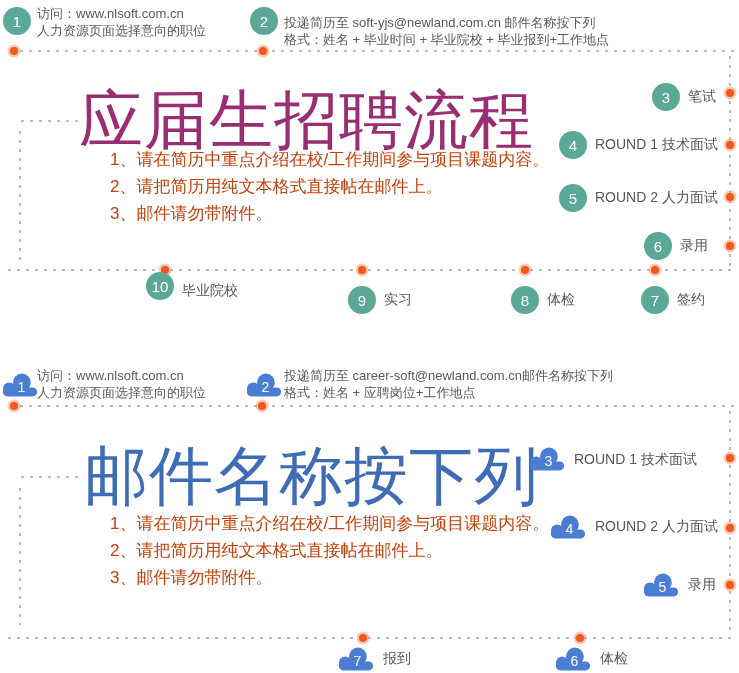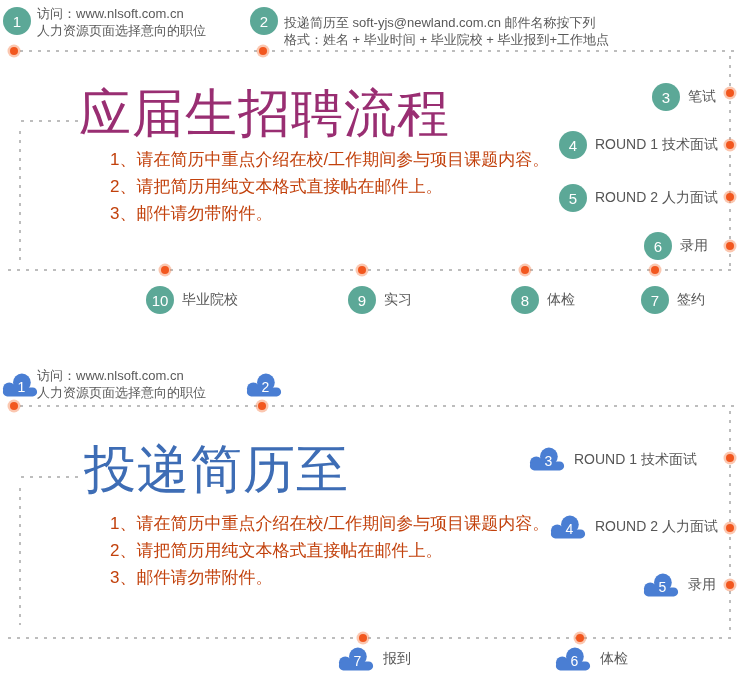--- a/index.html
+++ b/index.html
@@ -19,21 +19,21 @@
     background:#f2571e;box-shadow:0 0 0 2.5px rgba(246,130,80,.45);
     transform:translate(-50%,-50%);}
   
   .tstep{position:absolute;display:flex;align-items:center;gap:8px;}
   .tcircle{width:28px;height:28px;border-radius:50%;background:#5ca897;color:#fff;
     display:flex;align-items:center;justify-content:center;font-size:15px;flex:0 0 auto;}
   .steplabel{font-size:14px;color:#565656;white-space:nowrap;}
   
   .step-text{position:absolute;font-size:13px;color:#595959;line-height:17px;white-space:nowrap;}
   
-  .big-title{position:absolute;font-size:52px;line-height:1.15;letter-spacing:1px;white-space:nowrap;}
+  .big-title{position:absolute;font-size:64px;line-height:1.15;letter-spacing:1px;white-space:nowrap;}
   .t-purple{color:#992e72;}
   .t-blue{color:#3e6db5;}
   
   .notes{position:absolute;font-size:17px;color:#c2410c;line-height:27px;white-space:nowrap;}
   
   .cstep{position:absolute;display:flex;align-items:center;gap:8px;}
   .cloud{position:relative;width:38px;height:26px;flex:0 0 auto;}
   .cloud svg{display:block;width:38px;height:26px;}
   .cloud .cnum{position:absolute;left:54%;top:56%;transform:translate(-50%,-50%);
     color:#fff;font-size:14px;}
@@ -105,21 +105,21 @@
       </span>
     <span class="steplabel">ROUND 2 人力面试</span>
   </div>
   <div class="tstep" style="left:644px;top:232px;">
     <span class="tcircle">
         <span>6</span>
       </span>
     <span class="steplabel">录用</span>
   </div>
 
-  <div class="tstep" style="left:146px;top:286px;">
+  <div class="tstep" style="left:146px;top:272px;align-items:flex-end;">
     <span class="tcircle">
         <span>10</span>
       </span>
     <span class="steplabel">毕业院校</span>
   </div>
   <div class="tstep" style="left:348px;top:286px;">
     <span class="tcircle">
         <span>9</span>
       </span>
     <span class="steplabel">实习</span>
@@ -158,36 +158,40 @@
     <span class="cloud">
       <svg viewBox="0 0 60 40">
           <g fill="#4a7ed3">
             <circle cx="13" cy="26" r="10"></circle>
             <circle cx="33" cy="16" r="14"></circle>
             <rect x="3" y="24" width="54" height="14" rx="7"></rect>
           </g>
         </svg>
       <span class="cnum">2</span>
     </span>
+  </div>
+  <div class="step-text" style="left:284px;top:367px;">
+    <div>投递简历至 career-soft@newland.com.cn邮件名称按下列</div>
+    <div>格式：姓名 + 应聘岗位+工作地点</div>
   </div>
 
   <div class="dots-h" style="left:8px;top:404px;width:727px;"></div>
   <span class="odot" style="left:14px;top:406px;"></span>
   <span class="odot" style="left:262px;top:406px;"></span>
   <div class="dots-v" style="left:728px;top:408px;height:228px;"></div>
   <span class="odot" style="left:730px;top:458px;"></span>
   <span class="odot" style="left:730px;top:528px;"></span>
   <span class="odot" style="left:730px;top:585px;"></span>
   <div class="dots-h" style="left:18px;top:475px;width:62px;"></div>
   <div class="dots-v" style="left:18px;top:485px;height:140px;"></div>
   <div class="dots-h" style="left:5px;top:636px;width:730px;"></div>
   <span class="odot" style="left:363px;top:638px;"></span>
   <span class="odot" style="left:580px;top:638px;"></span>
 
-  <div class="big-title t-blue" style="left:84px;top:440px;">投递简历至</div>
+  <div class="big-title t-blue" style="left:84px;top:440px;">邮件名称按下列</div>
   <div class="notes" style="left:110px;top:510px;">
     <div>1、请在简历中重点介绍在校/工作期间参与项目课题内容。</div>
     <div>2、请把简历用纯文本格式直接帖在邮件上。</div>
     <div>3、邮件请勿带附件。</div>
   </div>
 
   <div class="cstep" style="left:528px;top:446px;">
     <span class="cloud">
       <svg viewBox="0 0 60 40">
           <g fill="#4a7ed3">

